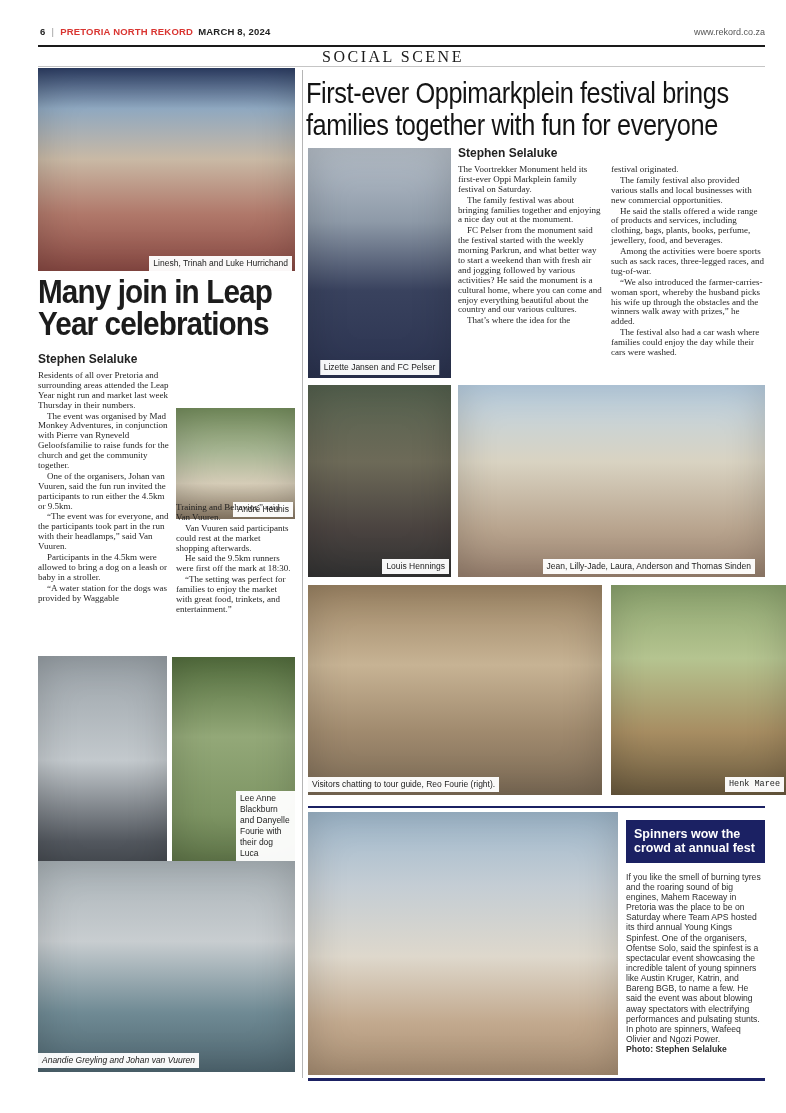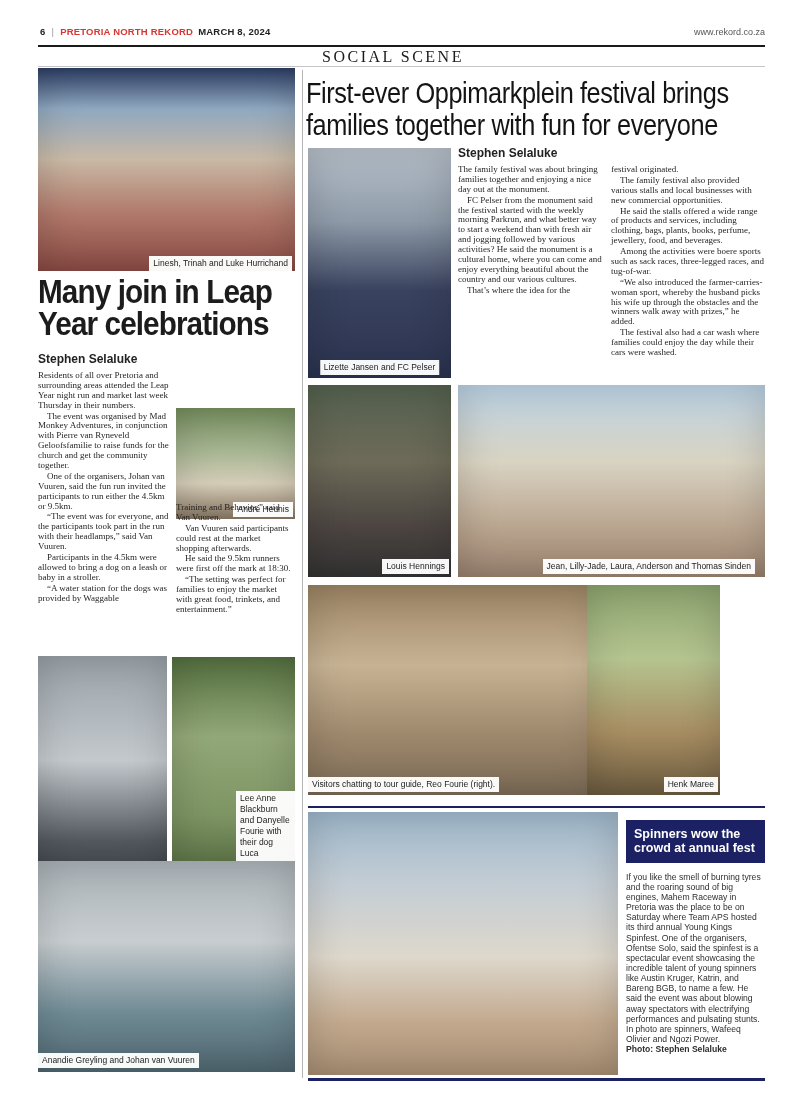--- a/index.html
+++ b/index.html
@@ -114,32 +114,33 @@
       <p>He said the 9.5km runners were first off the mark at 18:30.</p>
       <p>“The setting was perfect for families to enjoy the market with great food, trinkets, and entertainment.”</p>
     </div>
 
   <div class="photo ph-mathew" style="left:38px; top:656px; width:129px; height:232px;">
     <div class="cap" style="left:3px; bottom:11px;">Mathew Sigalas</div>
   </div>
   <div class="photo ph-leeanne" style="left:172px; top:657px; width:123px; height:210px;">
     <div class="cap multi" style="left:64px; bottom:6px; width:52px;">Lee Anne Blackburn and Danyelle Fourie with their dog Luca</div>
   </div>
-  <div class="photo ph-anandie" style="left:38px; top:861px; width:257px; height:211px;">
+  <div class="photo ph-anandie" style="left:38px; top:861px; width:257px; height:211px;font-style:italic;">
     <div class="cap" style="left:0; bottom:4px;">Anandie Greyling and Johan van Vuuren</div>
   </div>
 
   <h1 class="abs headline-right" style="left:306px; top:77px; width:548px; margin:0;">First-ever Oppimarkplein festival brings families together with fun for everyone</h1>
   <div class="abs byline" style="left:458px; top:146px;">Stephen Selaluke</div>
 
   <div class="photo ph-lizette" style="left:308px; top:148px; width:143px; height:230px;">
     <div class="cap" style="left:50%; transform:translateX(-50%); bottom:3px;">Lizette Jansen and FC Pelser</div>
   </div>
 
   <div class="abs bodycol" style="left:458px; top:165px; width:147px; height:196px;">
+      <p>The Voortrekker Monument held its first-ever Oppi Markplein family festival on Saturday.</p>
       <p>The family festival was about bringing families together and enjoying a nice day out at the monument.</p>
       <p>FC Pelser from the monument said the festival started with the weekly morning Parkrun, and what better way to start a weekend than with fresh air and jogging followed by various activities? He said the monument is a cultural home, where you can come and enjoy everything beautiful about the country and our various cultures.</p>
       <p>That’s where the idea for the</p>
     </div>
   <div class="abs bodycol" style="left:611px; top:165px; width:154px; height:210px;">
       <p>festival originated.</p>
       <p>The family festival also provided various stalls and local businesses with new commercial opportunities.</p>
       <p>He said the stalls offered a wide range of products and services, including clothing, bags, plants, books, perfume, jewellery, food, and beverages.</p>
       <p>Among the activities were boere sports such as sack races, three-legged races, and tug-of-war.</p>
       <p>“We also introduced the farmer-carries-woman sport, whereby the husband picks his wife up through the obstacles and the winners walk away with prizes,” he added.</p>
@@ -148,21 +149,21 @@
 
   <div class="photo ph-louis" style="left:308px; top:385px; width:143px; height:192px;">
     <div class="cap" style="right:2px; bottom:3px;">Louis Hennings</div>
   </div>
   <div class="photo ph-jean" style="left:458px; top:385px; width:307px; height:192px;">
     <div class="cap" style="right:10px; bottom:3px;">Jean, Lilly-Jade, Laura, Anderson and Thomas Sinden</div>
   </div>
   <div class="photo ph-visitors" style="left:308px; top:585px; width:294px; height:210px;">
     <div class="cap" style="left:0; bottom:3px;">Visitors chatting to tour guide, Reo Fourie (right).</div>
   </div>
-  <div class="photo ph-henk" style="left:587px; top:585px; width:133px; height:210px;">
+  <div class="photo ph-henk" style="left:611px; top:585px; width:175px; height:210px;font-family:Liberation Mono, monospace;">
     <div class="cap" style="right:2px; bottom:3px;">Henk Maree</div>
   </div>
 
   <div class="abs rule-navy" style="left:308px; top:806px; width:457px; height:2px;"></div>
   <div class="photo ph-spinfest" style="left:308px; top:812px; width:310px; height:263px;"></div>
 
   <div class="abs" style="left:626px; top:820px; width:139px;">
     <div class="spin-title">Spinners wow the crowd at annual fest</div>
     <div class="spin-body">If you like the smell of burning tyres and the roaring sound of big engines, Mahem Raceway in Pretoria was the place to be on Saturday where Team APS hosted its third annual Young Kings Spinfest. One of the organisers, Ofentse Solo, said the spinfest is a spectacular event showcasing the incredible talent of young spinners like Austin Kruger, Katrin, and Bareng BGB, to name a few. He said the event was about blowing away spectators with electrifying performances and pulsating stunts. In photo are spinners, Wafeeq Olivier and Ngozi Power.</div>
     <div class="spin-credit">Photo: Stephen Selaluke</div>

